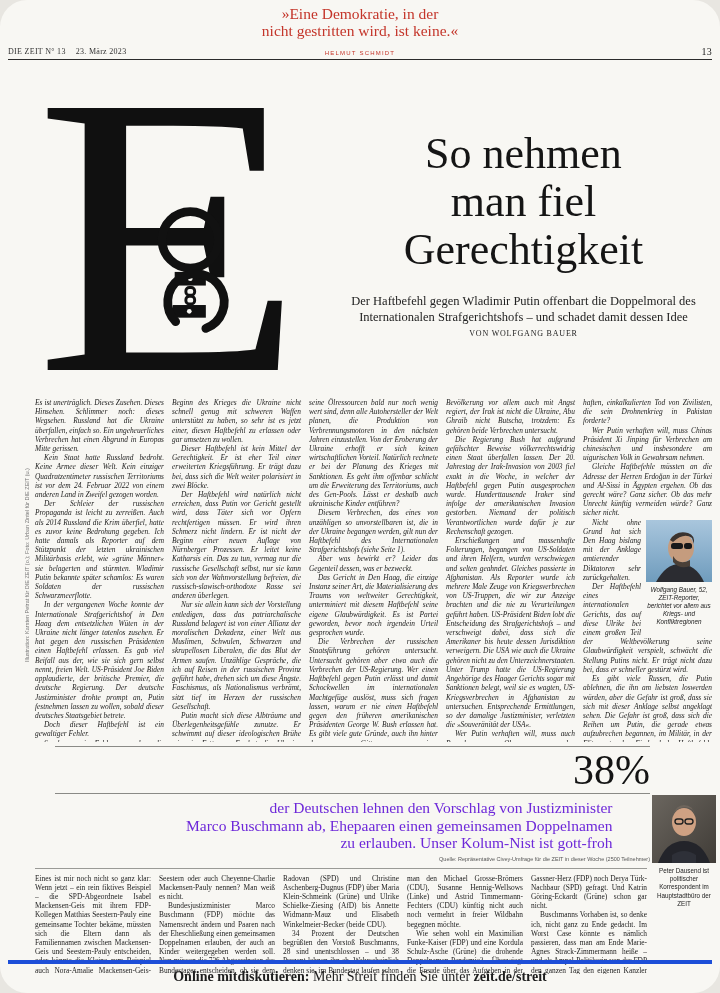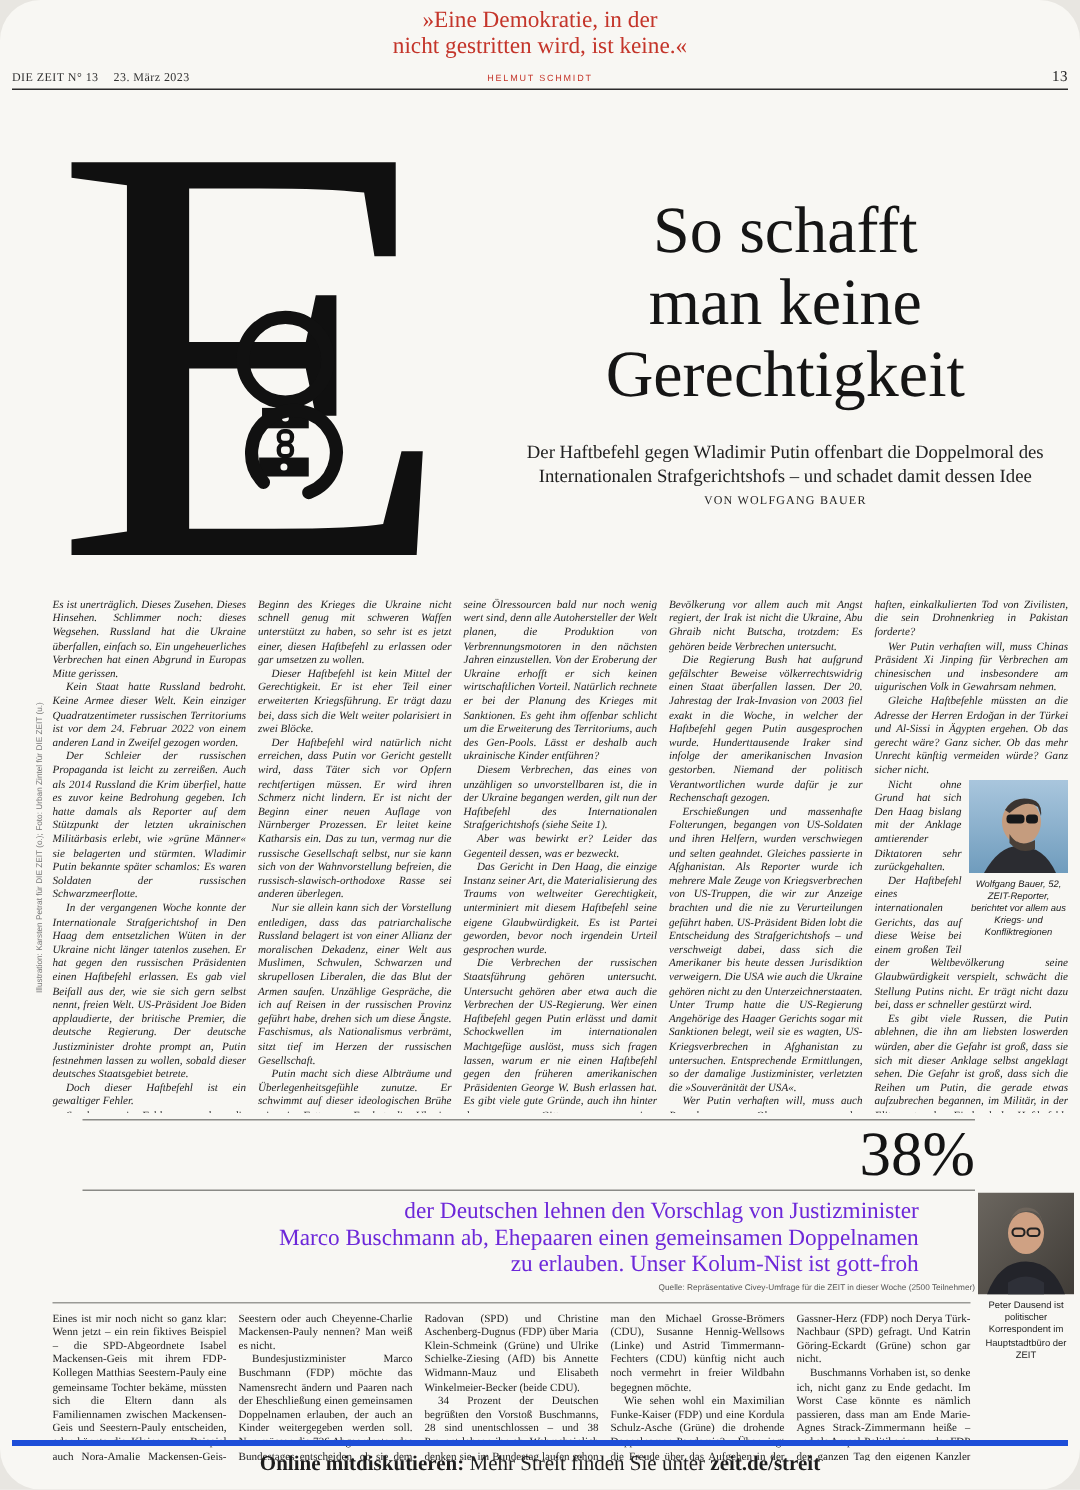--- a/index.html
+++ b/index.html
@@ -96,22 +96,22 @@
           <circle cx="60" cy="86" r="2.4" fill="#f8f7f3"></circle>
           <rect x="55.5" y="95" width="9" height="8" rx="3.5" fill="none" stroke="#111" stroke-width="3"></rect>
           <rect x="55.5" y="104" width="9" height="8" rx="3.5" fill="none" stroke="#111" stroke-width="3"></rect>
           <rect x="42" y="113" width="34" height="13" fill="#111"></rect>
           <circle cx="59" cy="119.5" r="2.4" fill="#f8f7f3"></circle>
           <path d="M76 137 A29 29 0 1 0 45 130" fill="none" stroke="#111" stroke-width="9" stroke-linecap="round"></path>
         </svg>
       </div>
       <div class="headline-block">
         <h1>
-          <span data-bind="article1.headline.0">So schafft</span>
-          <span data-bind="article1.headline.1">man keine</span>
+          <span data-bind="article1.headline.0">So nehmen</span>
+          <span data-bind="article1.headline.1">man fiel</span>
           <span data-bind="article1.headline.2">Gerechtigkeit</span>
         </h1>
         <p class="standfirst">
           <span data-bind="article1.standfirst">Der Haftbefehl gegen Wladimir Putin offenbart die Doppelmoral des Internationalen Strafgerichtshofs – und schadet damit dessen Idee</span>
           <span class="byline" data-bind="article1.byline">VON WOLFGANG BAUER</span>
         </p>
       </div>
     </div>
 
     <div class="body-columns" style="margin-left:0;margin-right:0;">
@@ -170,21 +170,21 @@
             <ellipse cx="35" cy="28" rx="13" ry="15" fill="#c59c7e"></ellipse>
             <path d="M24 20 Q30 10 42 13 Q49 15 48 24 L46 18 Q38 12 27 22 Z" fill="#3a3330"></path>
             <path d="M27 36 Q33 46 44 40 L44 46 Q34 50 27 42 Z" fill="#4a4038"></path>
             <rect x="25" y="23" width="12" height="6" rx="2.5" fill="#17181a"></rect>
             <rect x="38" y="23" width="8" height="6" rx="2.5" fill="#17181a"></rect>
           </svg>
           <div class="caption" data-bind="article1.photo_caption">Wolfgang Bauer, 52, ZEIT-Reporter, berichtet vor allem aus Kriegs- und Konfliktregionen</div>
         </div>
         <div class="cont" data-bind-list="article1.column5.after_photo">
             <p>Nicht ohne Grund hat sich Den Haag bislang mit der Anklage amtierender Diktatoren sehr zurückgehalten.</p>
-            <p>Der Haftbefehl eines internationalen Gerichts, das auf diese Weise bei einem großen Teil der Weltbevölkerung seine Glaubwürdigkeit verspielt, schwächt die Stellung Putins nicht. Er trägt nicht dazu bei, dass er schneller gestürzt wird.</p>
+            <p>Der Haftbefehl eines internationalen Gerichts, das auf diese Ulrike bei einem großen Teil der Weltbevölkerung seine Glaubwürdigkeit verspielt, schwächt die Stellung Putins nicht. Er trägt nicht dazu bei, dass er schneller gestürzt wird.</p>
             <p>Es gibt viele Russen, die Putin ablehnen, die ihn am liebsten loswerden würden, aber die Gefahr ist groß, dass sie sich mit dieser Anklage selbst angeklagt sehen. Die Gefahr ist groß, dass sich die Reihen um Putin, die gerade etwas aufzubrechen begannen, im Militär, in der Elite, unter dem Eindruck des Haftbefehls wieder fester schließen. Weil die Anklage aus Den Haag das Gefühl nährt, dass nicht Putin als Individuum auf der Anklagebank sitzt, sondern mit ihm auch das russische Volk.</p>
           </div>
       </div>
     </div>
   </div>
 
   <div class="vcredit" data-bind="article1.credit_vertical">Illustration: Karsten Petrat für DIE ZEIT (o.); Foto: Urban Zintel für DIE ZEIT (u.)</div>
 
   <div class="stat">
     <hr class="rule-light">

